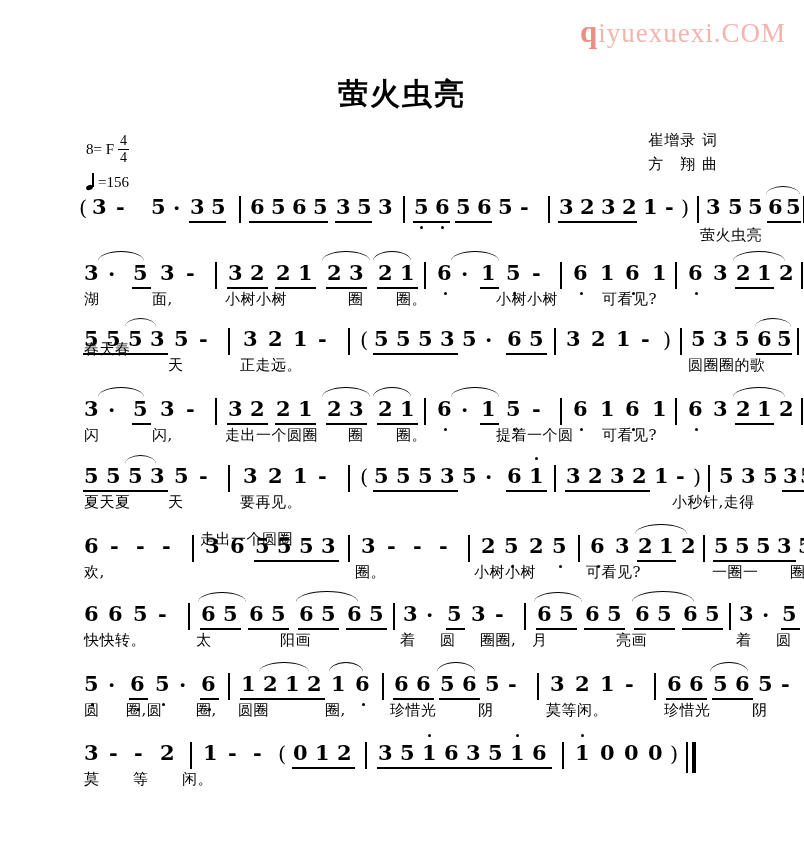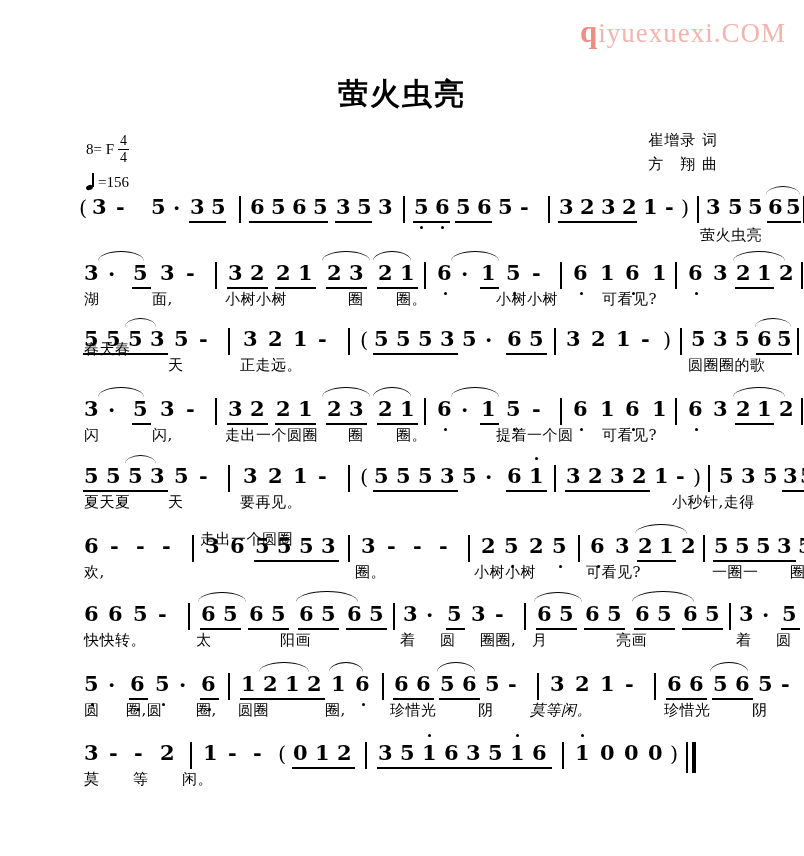--- a/index.html
+++ b/index.html
@@ -609,21 +609,21 @@
     <div class="slur" style="left:710px;top:662px;width:38px;height:9px;"></div>
     <div class="g" style="left:758px;top:673px;">5</div>
     <div class="g" style="left:781px;top:673px;">-</div>
     <div class="ly" style="left:84px;top:703px;">圆</div>
     <div class="ly" style="left:126px;top:703px;">圈,圆</div>
     <div class="ly" style="left:196px;top:703px;">圈,</div>
     <div class="ly" style="left:238px;top:703px;">圆圈</div>
     <div class="ly" style="left:325px;top:703px;">圈,</div>
     <div class="ly" style="left:390px;top:703px;">珍惜光</div>
     <div class="ly" style="left:478px;top:703px;">阴</div>
-    <div class="ly" style="left:530px;top:703px;font-style:italic;">莫等闲。</div>
+    <div class="ly" style="left:546px;top:703px;">莫等闲。</div>
     <div class="ly" style="left:664px;top:703px;">珍惜光</div>
     <div class="ly" style="left:752px;top:703px;">阴</div>
     <div class="g" style="left:84px;top:742px;">3</div>
     <div class="g" style="left:109px;top:742px;">-</div>
     <div class="g" style="left:134px;top:742px;">-</div>
     <div class="g" style="left:160px;top:742px;">2</div>
     <div class="bar" style="left:190px;top:742px;height:27px;"></div>
     <div class="g" style="left:203px;top:742px;">1</div>
     <div class="g" style="left:228px;top:742px;">-</div>
     <div class="g" style="left:253px;top:742px;">-</div>

